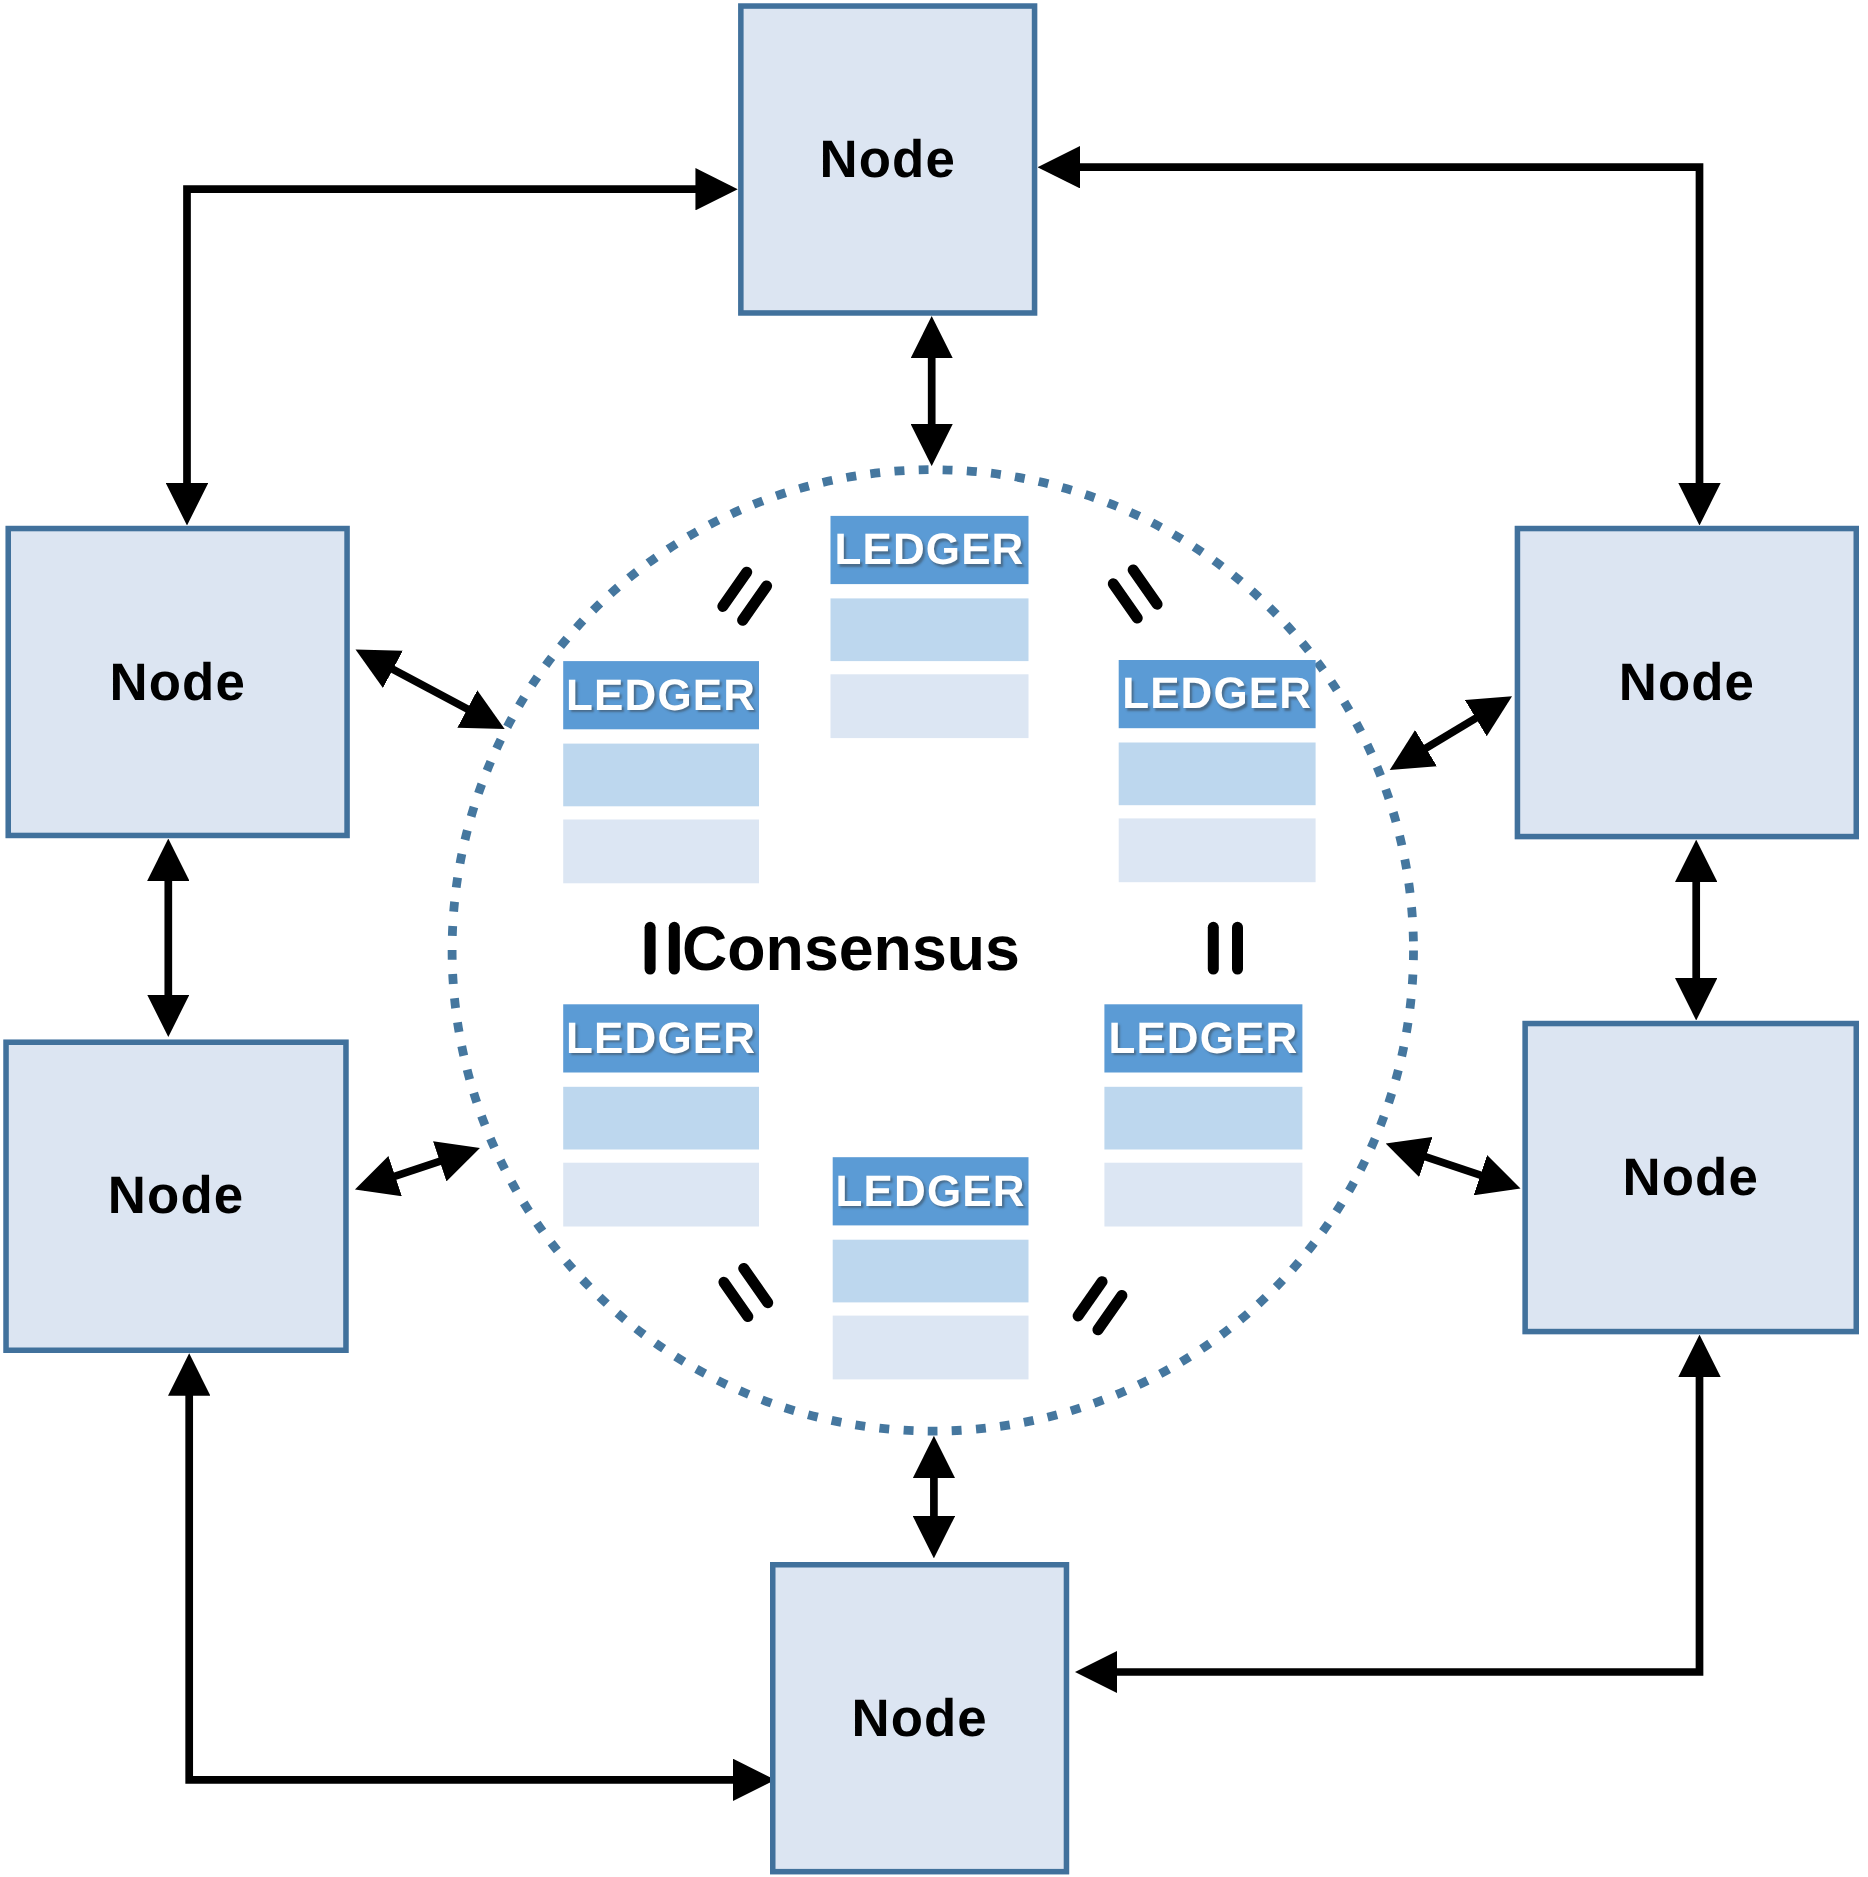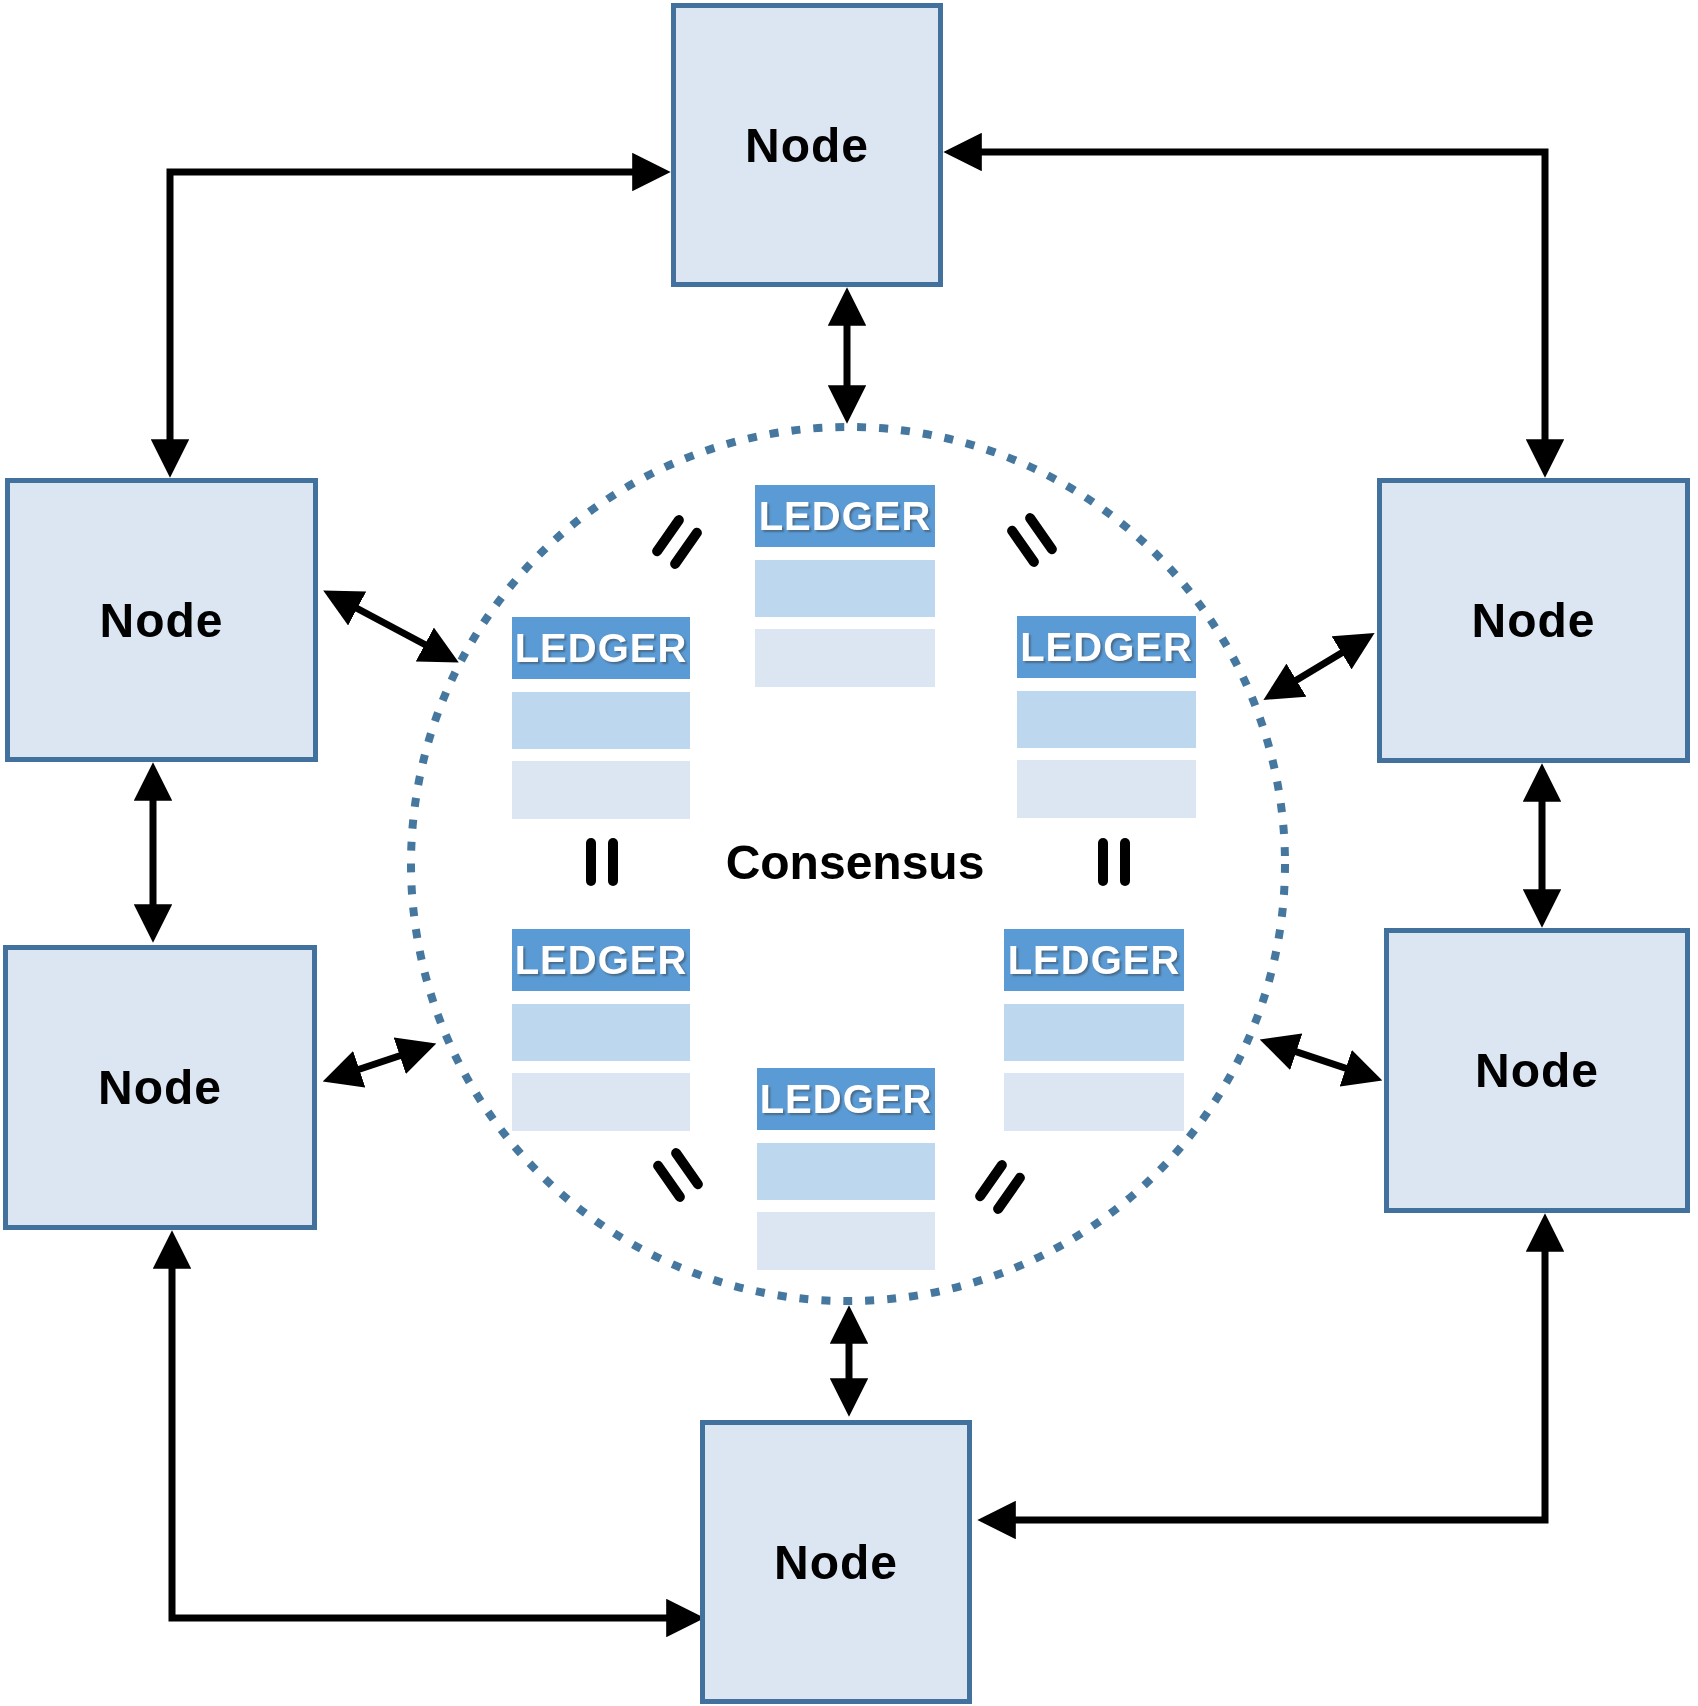--- a/index.html
+++ b/index.html
@@ -28,31 +28,30 @@
   }
   .node span{
     font-size:48px;font-weight:bold;color:var(--label-color);letter-spacing:1px;
   }
   .ledger{position:absolute;}
   .lhead{
     height:62px;background:var(--ledger-header);
     display:flex;align-items:center;justify-content:center;
     color:#ffffff;font-size:40px;font-weight:bold;letter-spacing:1px;
     text-shadow:2px 2px 2px rgba(50,50,50,0.45);
-    margin-top:16px;
   }
   .lrow{height:57px;}
   .lrow.r1{margin-top:13px;background:var(--ledger-row1);}
   .lrow.r2{margin-top:12px;height:58px;background:var(--ledger-row2);}
   .eq{position:absolute;width:48px;height:32px;}
   .eq i{display:block;width:48px;height:10px;background:var(--arrow-color);border-radius:5px;}
   .eq i:first-child{margin-bottom:12px;}
   .consensus{
     position:absolute;left:620px;top:822px;width:470px;
-    text-align:center;font-size:48px;font-weight:bold;color:var(--label-color);
+    text-align:left;font-size:57px;font-weight:bold;color:var(--label-color);
     line-height:82px;letter-spacing:0px;
   }
 </style>
 </head>
 <body>
 
 <div id="canvas">
 
   <svg id="wires" viewBox="0 0 1698 1706" xmlns="http://www.w3.org/2000/svg">
     <defs>

